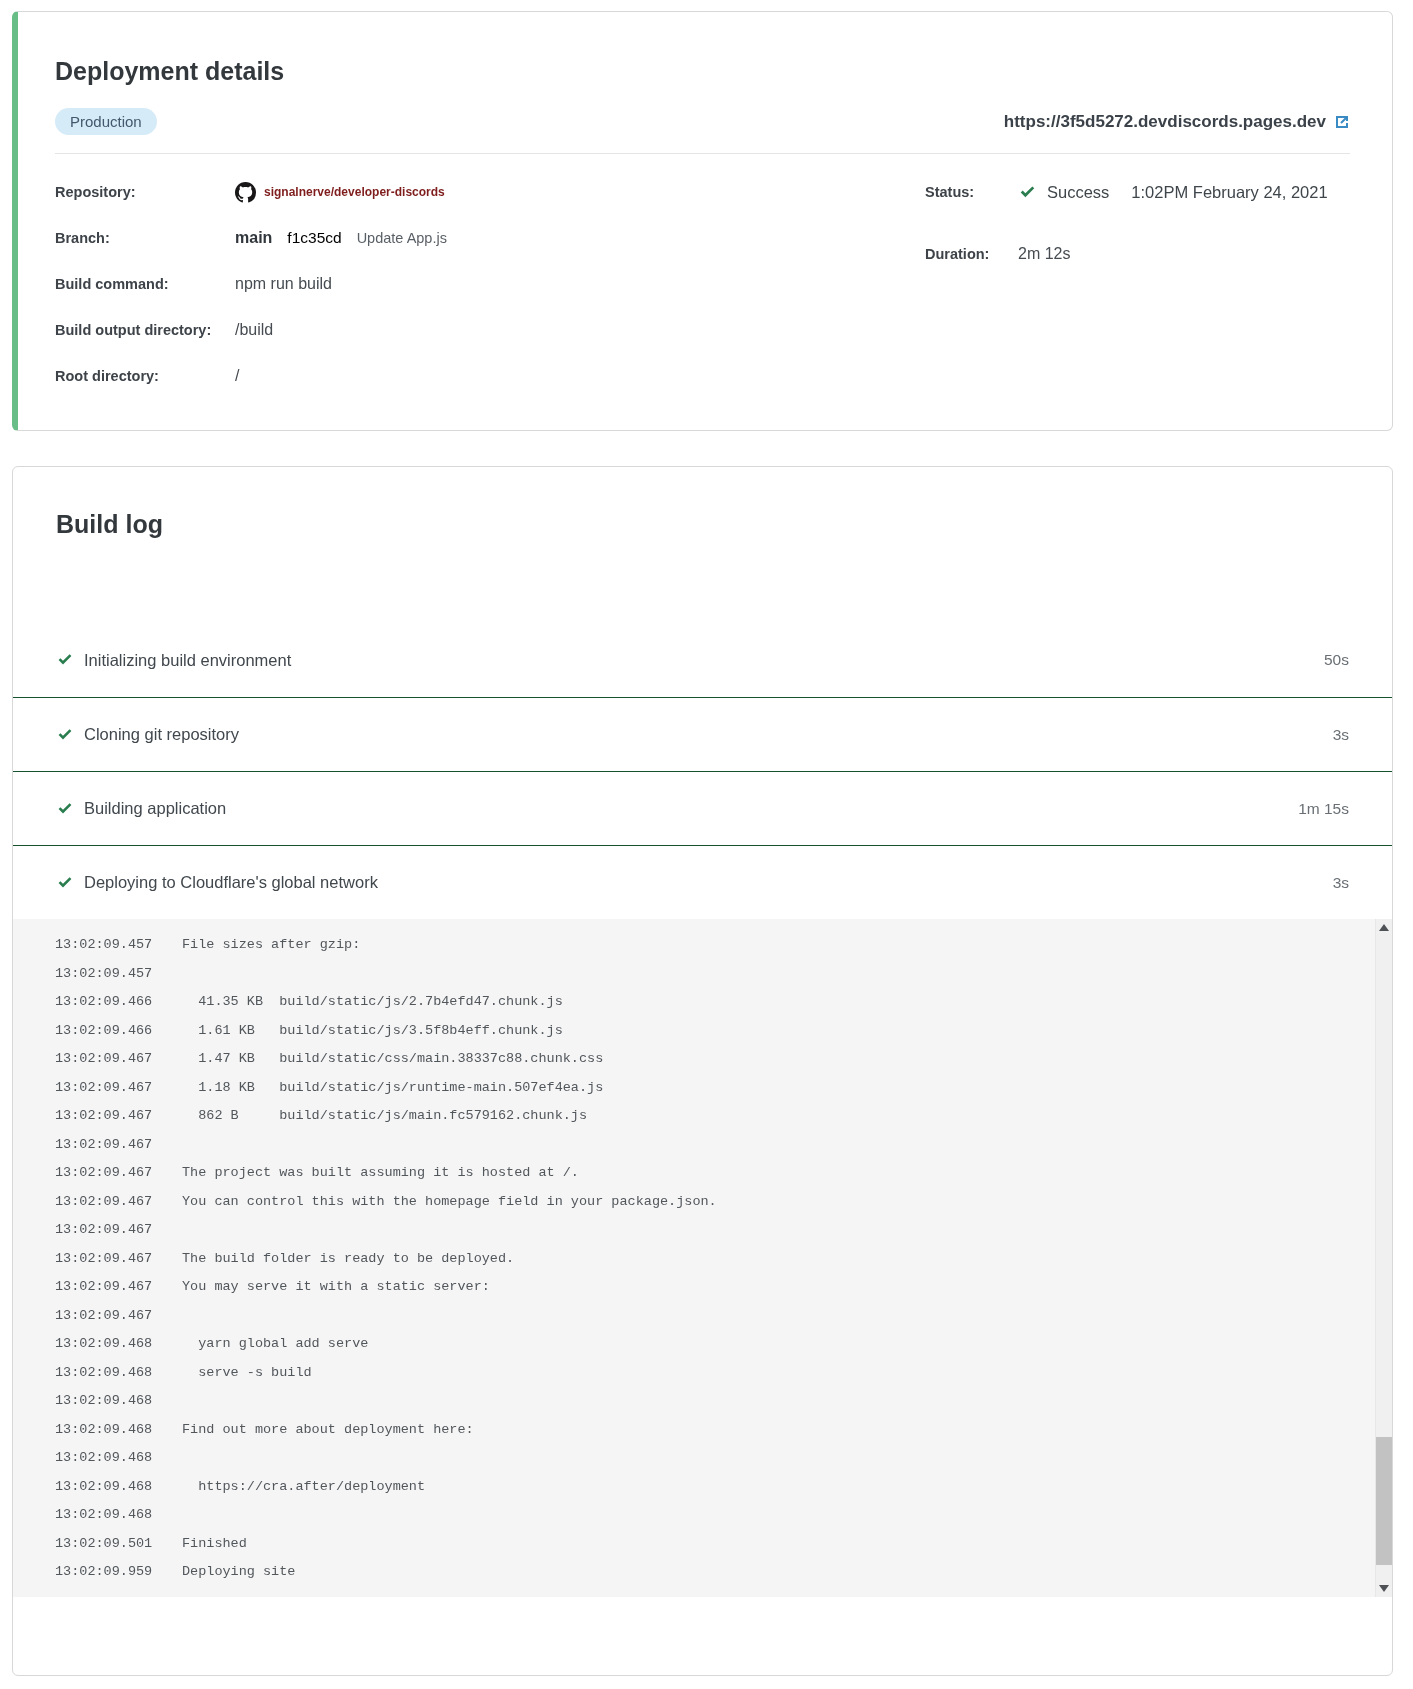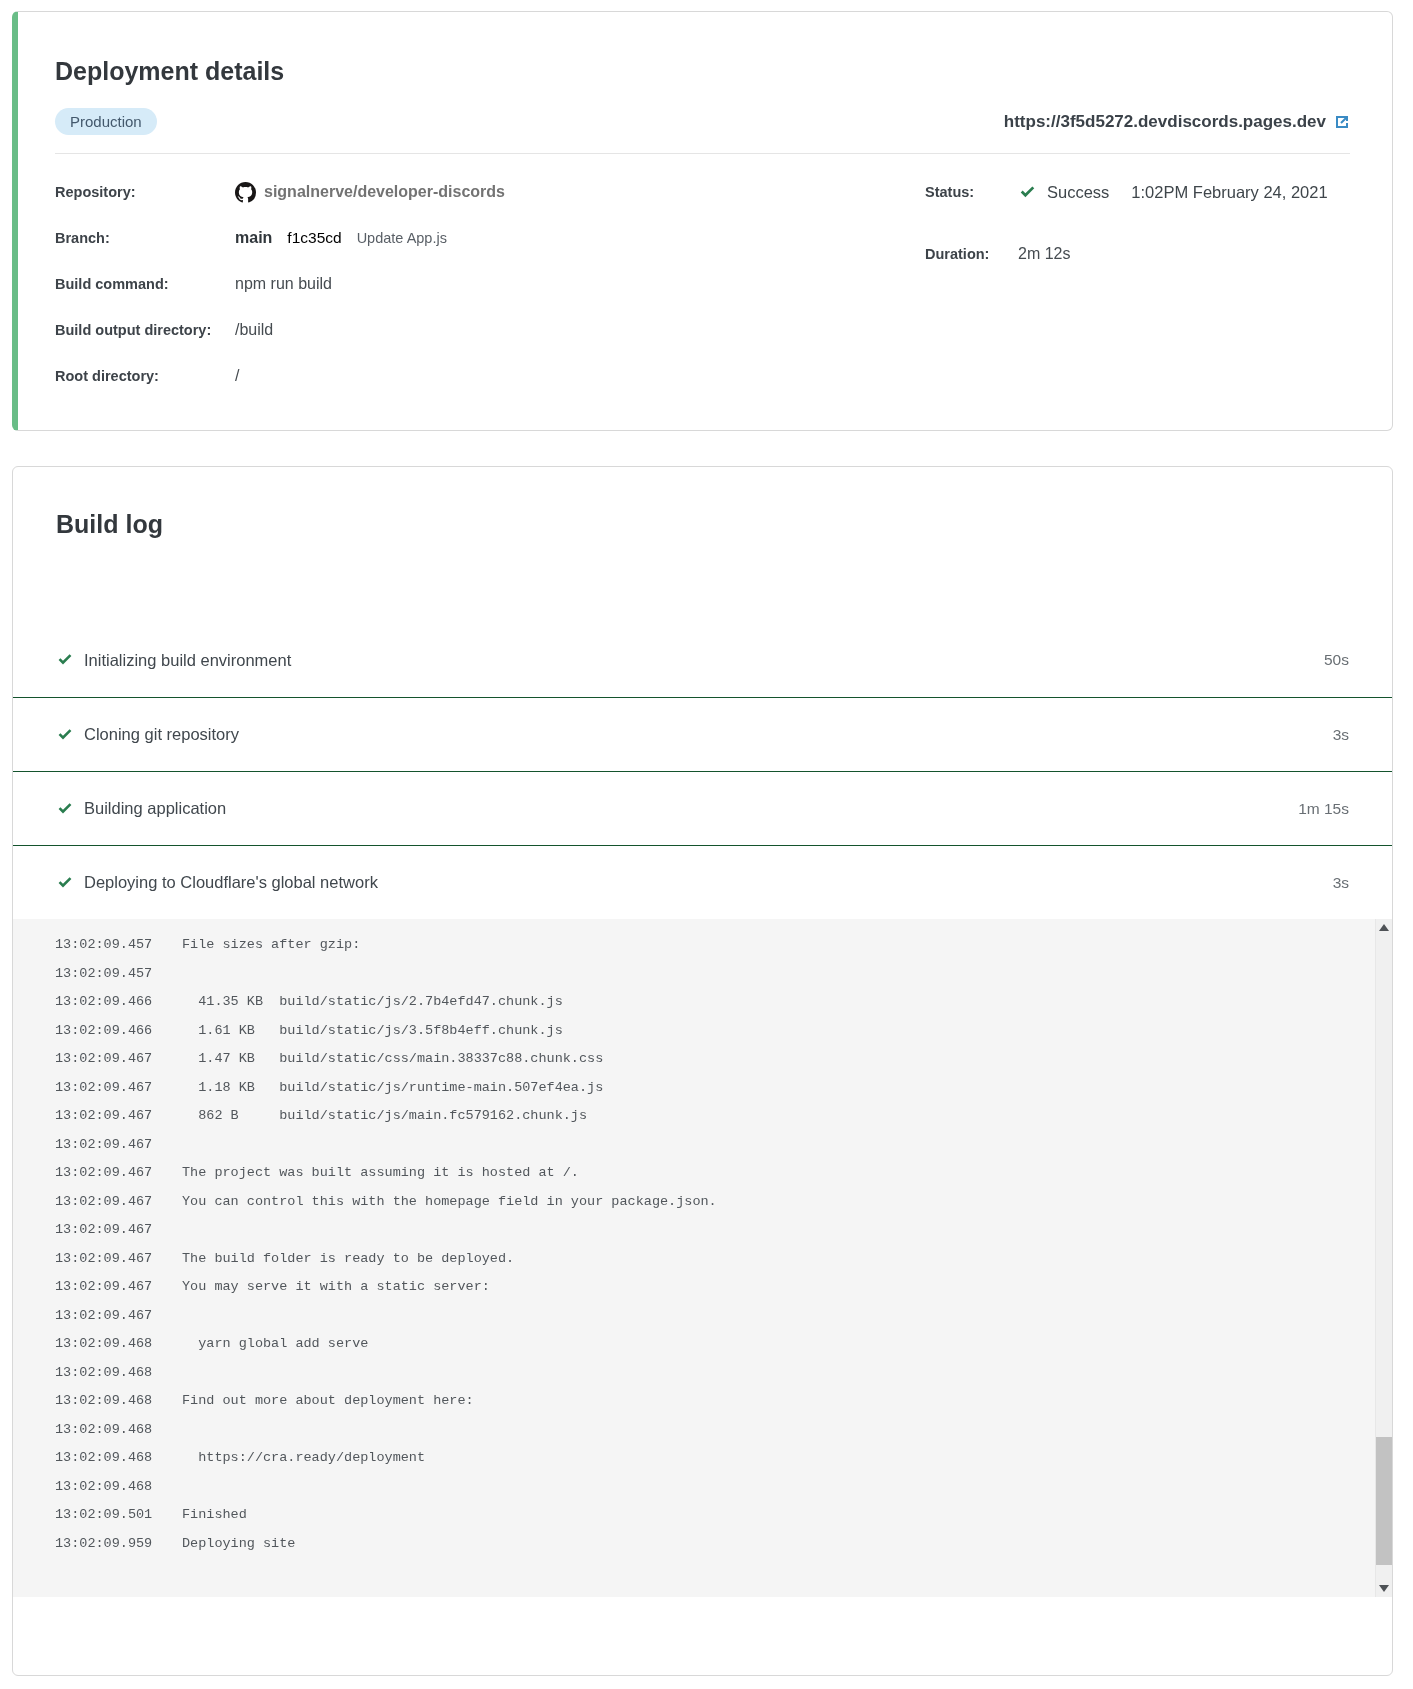--- a/index.html
+++ b/index.html
@@ -19,21 +19,21 @@
   .deploy-url{display:inline-flex;align-items:center;gap:8px;text-decoration:none;cursor:pointer;text-align:center;}
   .deploy-url .url-text{font-size:17px;font-weight:600;color:#3b4249;}
   .icon-ext{width:16px;height:16px;fill:#3a8bc4;}
   .divider{border:none;border-top:1px solid #e5e5e5;margin:18px 0 0 0;}
 
   .fields{display:flex;margin-top:27px;}
   .fields-left{flex:0 0 870px;display:grid;grid-template-columns:180px auto;row-gap:24px;align-items:center;}
   .fields-right{flex:1;display:grid;grid-template-columns:93px auto;row-gap:40px;align-items:center;align-content:start;}
   .field-label{font-size:14.5px;font-weight:700;color:#3d4349;}
   .field-value{font-size:16px;color:#464c51;line-height:22px;}
-  .repo-value{display:flex;align-items:center;gap:8px;font-weight:600;font-size:16px;color:#737373;}
+  .repo-value{display:flex;align-items:center;gap:8px;font-weight:600;font-size:12px;color:#7f1d1d;}
   .icon-github{width:21px;height:21px;fill:#191717;}
   .branch-value{display:flex;align-items:baseline;gap:15px;}
   .branch-name{font-weight:700;font-size:16px;color:#30363b;}
   .commit-link{font-size:15.5px;color:#000000;text-decoration:none;cursor:pointer;}
   .commit-msg{font-size:14.5px;color:#595f66;}
   .status-value{display:flex;align-items:center;}
   .icon-check{width:19px;height:19px;fill:#2a7d4f;flex:none;}
   .status-text{margin-left:10px;font-size:16.5px;color:#3f464b;}
   .status-time{margin-left:22px;font-size:16.5px;color:#3f464b;}
 
@@ -169,24 +169,25 @@
           <div class="log-line"><span class="ts">13:02:09.467</span><span class="msg">  1.18 KB   build/static/js/runtime-main.507ef4ea.js</span></div>
           <div class="log-line"><span class="ts">13:02:09.467</span><span class="msg">  862 B     build/static/js/main.fc579162.chunk.js</span></div>
           <div class="log-line"><span class="ts">13:02:09.467</span><span class="msg"></span></div>
           <div class="log-line"><span class="ts">13:02:09.467</span><span class="msg">The project was built assuming it is hosted at /.</span></div>
           <div class="log-line"><span class="ts">13:02:09.467</span><span class="msg">You can control this with the homepage field in your package.json.</span></div>
           <div class="log-line"><span class="ts">13:02:09.467</span><span class="msg"></span></div>
           <div class="log-line"><span class="ts">13:02:09.467</span><span class="msg">The build folder is ready to be deployed.</span></div>
           <div class="log-line"><span class="ts">13:02:09.467</span><span class="msg">You may serve it with a static server:</span></div>
           <div class="log-line"><span class="ts">13:02:09.467</span><span class="msg"></span></div>
           <div class="log-line"><span class="ts">13:02:09.468</span><span class="msg">  yarn global add serve</span></div>
+          <div class="log-line"><span class="ts">13:02:09.468</span><span class="msg">  serve -s build</span></div>
           <div class="log-line"><span class="ts">13:02:09.468</span><span class="msg"></span></div>
           <div class="log-line"><span class="ts">13:02:09.468</span><span class="msg">Find out more about deployment here:</span></div>
           <div class="log-line"><span class="ts">13:02:09.468</span><span class="msg"></span></div>
-          <div class="log-line"><span class="ts">13:02:09.468</span><span class="msg">  https://cra.ready/deployment</span></div>
+          <div class="log-line"><span class="ts">13:02:09.468</span><span class="msg">  https://cra.after/deployment</span></div>
           <div class="log-line"><span class="ts">13:02:09.468</span><span class="msg"></span></div>
           <div class="log-line"><span class="ts">13:02:09.501</span><span class="msg">Finished</span></div>
           <div class="log-line"><span class="ts">13:02:09.959</span><span class="msg">Deploying site</span></div>
         </div>
       <div class="log-scrollbar">
         <div class="sb-arrow up">
             <span class="tri-up"></span>
           </div>
         <div class="sb-thumb"></div>
         <div class="sb-arrow down">

